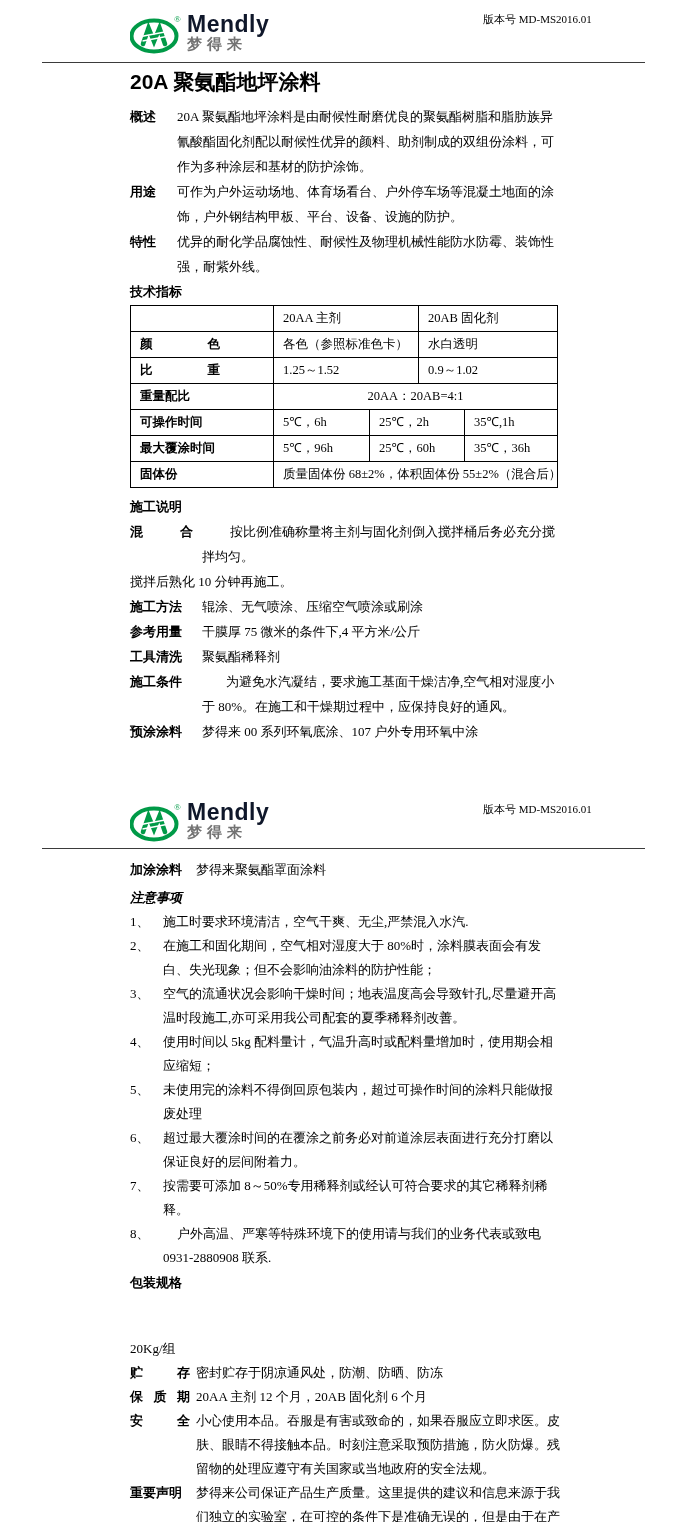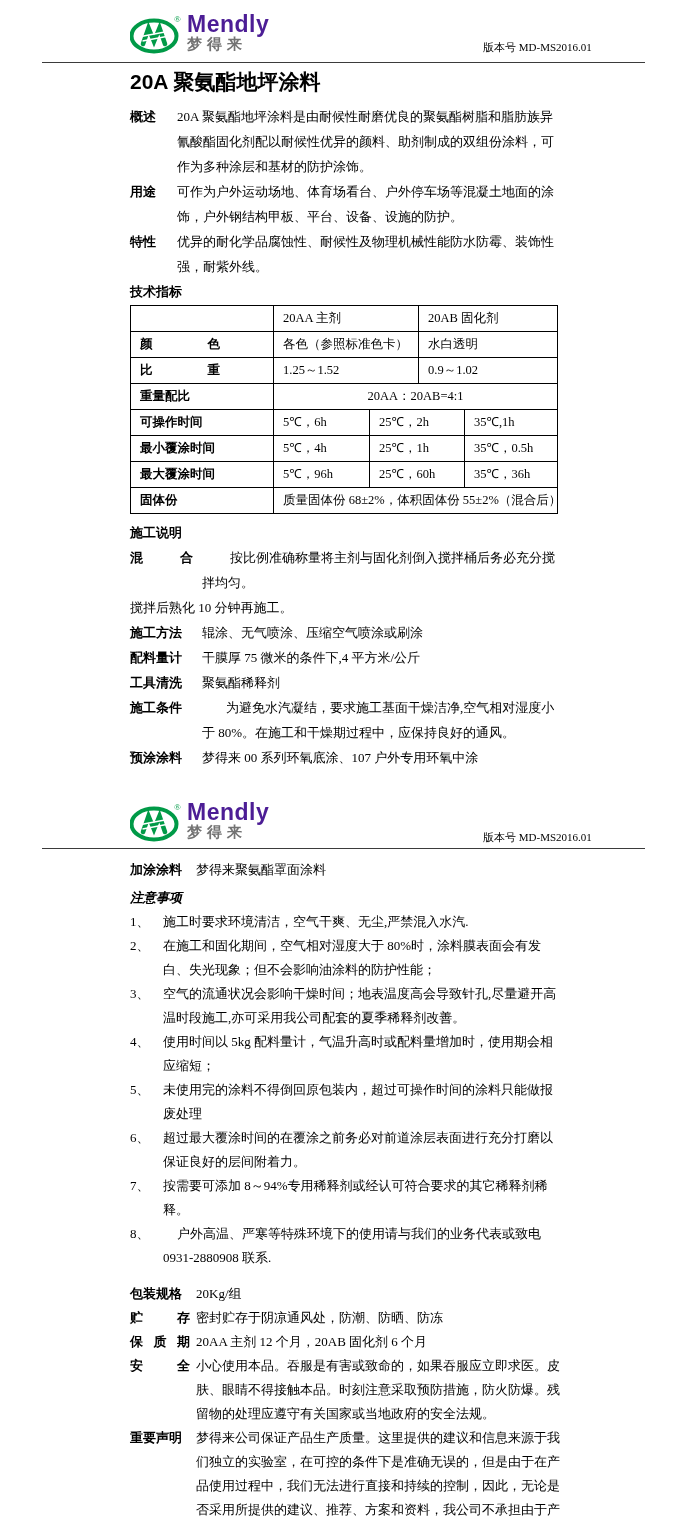--- a/index.html
+++ b/index.html
@@ -10,23 +10,23 @@
   .page { position:absolute; left:0; width:687px; }
   .page1 { top:0; }
   .page2 { top:790px; }
 
   
   .hdr { position:relative; height:62px; margin:0 42px; border-bottom:1px solid #3b3b3b; }
   .hdr2 { height:58px; }
   .logo { position:absolute; left:88px; top:13px; display:flex; align-items:flex-start; }
   .logo2 { top:11px; }
   .logo-text { margin-left:5px; }
-  .brand { font-family:"Liberation Sans",sans-serif; font-weight:bold; font-size:23px; line-height:22px; color:#4c1d95; letter-spacing:0.5px; }
+  .brand { font-family:"Liberation Sans",sans-serif; font-weight:bold; font-size:23px; line-height:22px; color:#0f172a; letter-spacing:0.5px; }
   .brand-cn { font-family:"Liberation Sans",sans-serif; font-weight:bold; font-size:15px; line-height:17px; color:#737373; letter-spacing:5px; }
-  .version { position:absolute; left:441px; top:40px; font-size:11px; }
+  .version { position:absolute; left:441px; top:12px; font-size:11px; }
 
   
   .title { margin:4px 0 0 130px; font-family:"Liberation Sans",sans-serif; font-weight:bold; font-size:21px; line-height:29px; }
   .content { margin-left:130px; width:435px; font-size:13px; line-height:25px; }
   .content2 { line-height:24px; }
   .sec { margin-top:8px; }
   .row { display:flex; }
   .lbl { flex:0 0 47px; font-weight:bold; font-family:"Liberation Sans",sans-serif; }
   .lbl2 { flex:0 0 72px; font-weight:bold; font-family:"Liberation Sans",sans-serif; }
   .lbl3 { flex:0 0 66px; font-weight:bold; font-family:"Liberation Sans",sans-serif; }
@@ -123,26 +123,20 @@
         <div class="t-cell t-lbl">重量配比</div>
         <div class="t-cell t-merge t-center">20AA：20AB=4:1</div>
       </div>
       <div class="t-row">
         <div class="t-cell t-lbl">可操作时间</div>
         <div class="t-cell t-c3a">5℃，6h</div>
         <div class="t-cell t-c3b">25℃，2h</div>
         <div class="t-cell t-c3c">35℃,1h</div>
       </div>
       <div class="t-row">
-        <div class="t-cell t-lbl">最小覆涂时间</div>
-        <div class="t-cell t-c3a">5℃，4h</div>
-        <div class="t-cell t-c3b">25℃，1h</div>
-        <div class="t-cell t-c3c">35℃，0.5h</div>
-      </div>
-      <div class="t-row">
         <div class="t-cell t-lbl">最大覆涂时间</div>
         <div class="t-cell t-c3a">5℃，96h</div>
         <div class="t-cell t-c3b">25℃，60h</div>
         <div class="t-cell t-c3c">35℃，36h</div>
       </div>
       <div class="t-row">
         <div class="t-cell t-lbl">固体份</div>
         <div class="t-cell t-merge">质量固体份 68±2%，体积固体份 55±2%（混合后）</div>
       </div>
     </div>
@@ -153,21 +147,21 @@
       <span class="lbl2"><span class="spread sp63">混 合</span></span>
       <span class="txt indent28">按比例准确称量将主剂与固化剂倒入搅拌桶后务必充分搅拌均匀。</span>
     </div>
     <div>搅拌后熟化 10 分钟再施工。</div>
 
     <div class="row">
       <span class="lbl2">施工方法</span>
       <span class="txt">辊涂、无气喷涂、压缩空气喷涂或刷涂</span>
     </div>
     <div class="row">
-      <span class="lbl2">配料量计</span>
+      <span class="lbl2">参考用量</span>
       <span class="txt">干膜厚 75 微米的条件下,4 平方米/公斤</span>
     </div>
     <div class="row">
       <span class="lbl2">工具清洗</span>
       <span class="txt">聚氨酯稀释剂</span>
     </div>
     <div class="row">
       <span class="lbl2">施工条件</span>
       <span class="txt indent24">为避免水汽凝结，要求施工基面干燥洁净,空气相对湿度小于 80%。在施工和干燥期过程中，应保持良好的通风。</span>
     </div>
@@ -226,28 +220,28 @@
     <div class="note-row">
       <span class="num">5、</span>
       <span class="ntxt">未使用完的涂料不得倒回原包装内，超过可操作时间的涂料只能做报废处理</span>
     </div>
     <div class="note-row">
       <span class="num">6、</span>
       <span class="ntxt">超过最大覆涂时间的在覆涂之前务必对前道涂层表面进行充分打磨以保证良好的层间附着力。</span>
     </div>
     <div class="note-row">
       <span class="num">7、</span>
-      <span class="ntxt">按需要可添加 8～94%专用稀释剂或经认可符合要求的其它稀释剂稀释。</span>
+      <span class="ntxt">按需要可添加 8～50%专用稀释剂或经认可符合要求的其它稀释剂稀释。</span>
     </div>
     <div class="note-row">
       <span class="num">8、</span>
       <span class="ntxt indent14">户外高温、严寒等特殊环境下的使用请与我们的业务代表或致电 0931-2880908 联系.</span>
     </div>
 
-    <div class="row" style="margin-top:12px;">
+    <div class="row" style="margin-top:1px;flex-direction:column;">
       <span class="lbl3">包装规格</span>
       <span class="txt">20Kg/组</span>
     </div>
     <div class="row">
       <span class="lbl3"><span class="spread sp60">贮 存</span></span>
       <span class="txt">密封贮存于阴凉通风处，防潮、防晒、防冻</span>
     </div>
     <div class="row">
       <span class="lbl3"><span class="spread sp60">保 质 期</span></span>
       <span class="txt">20AA 主剂 12 个月，20AB 固化剂 6 个月</span>

